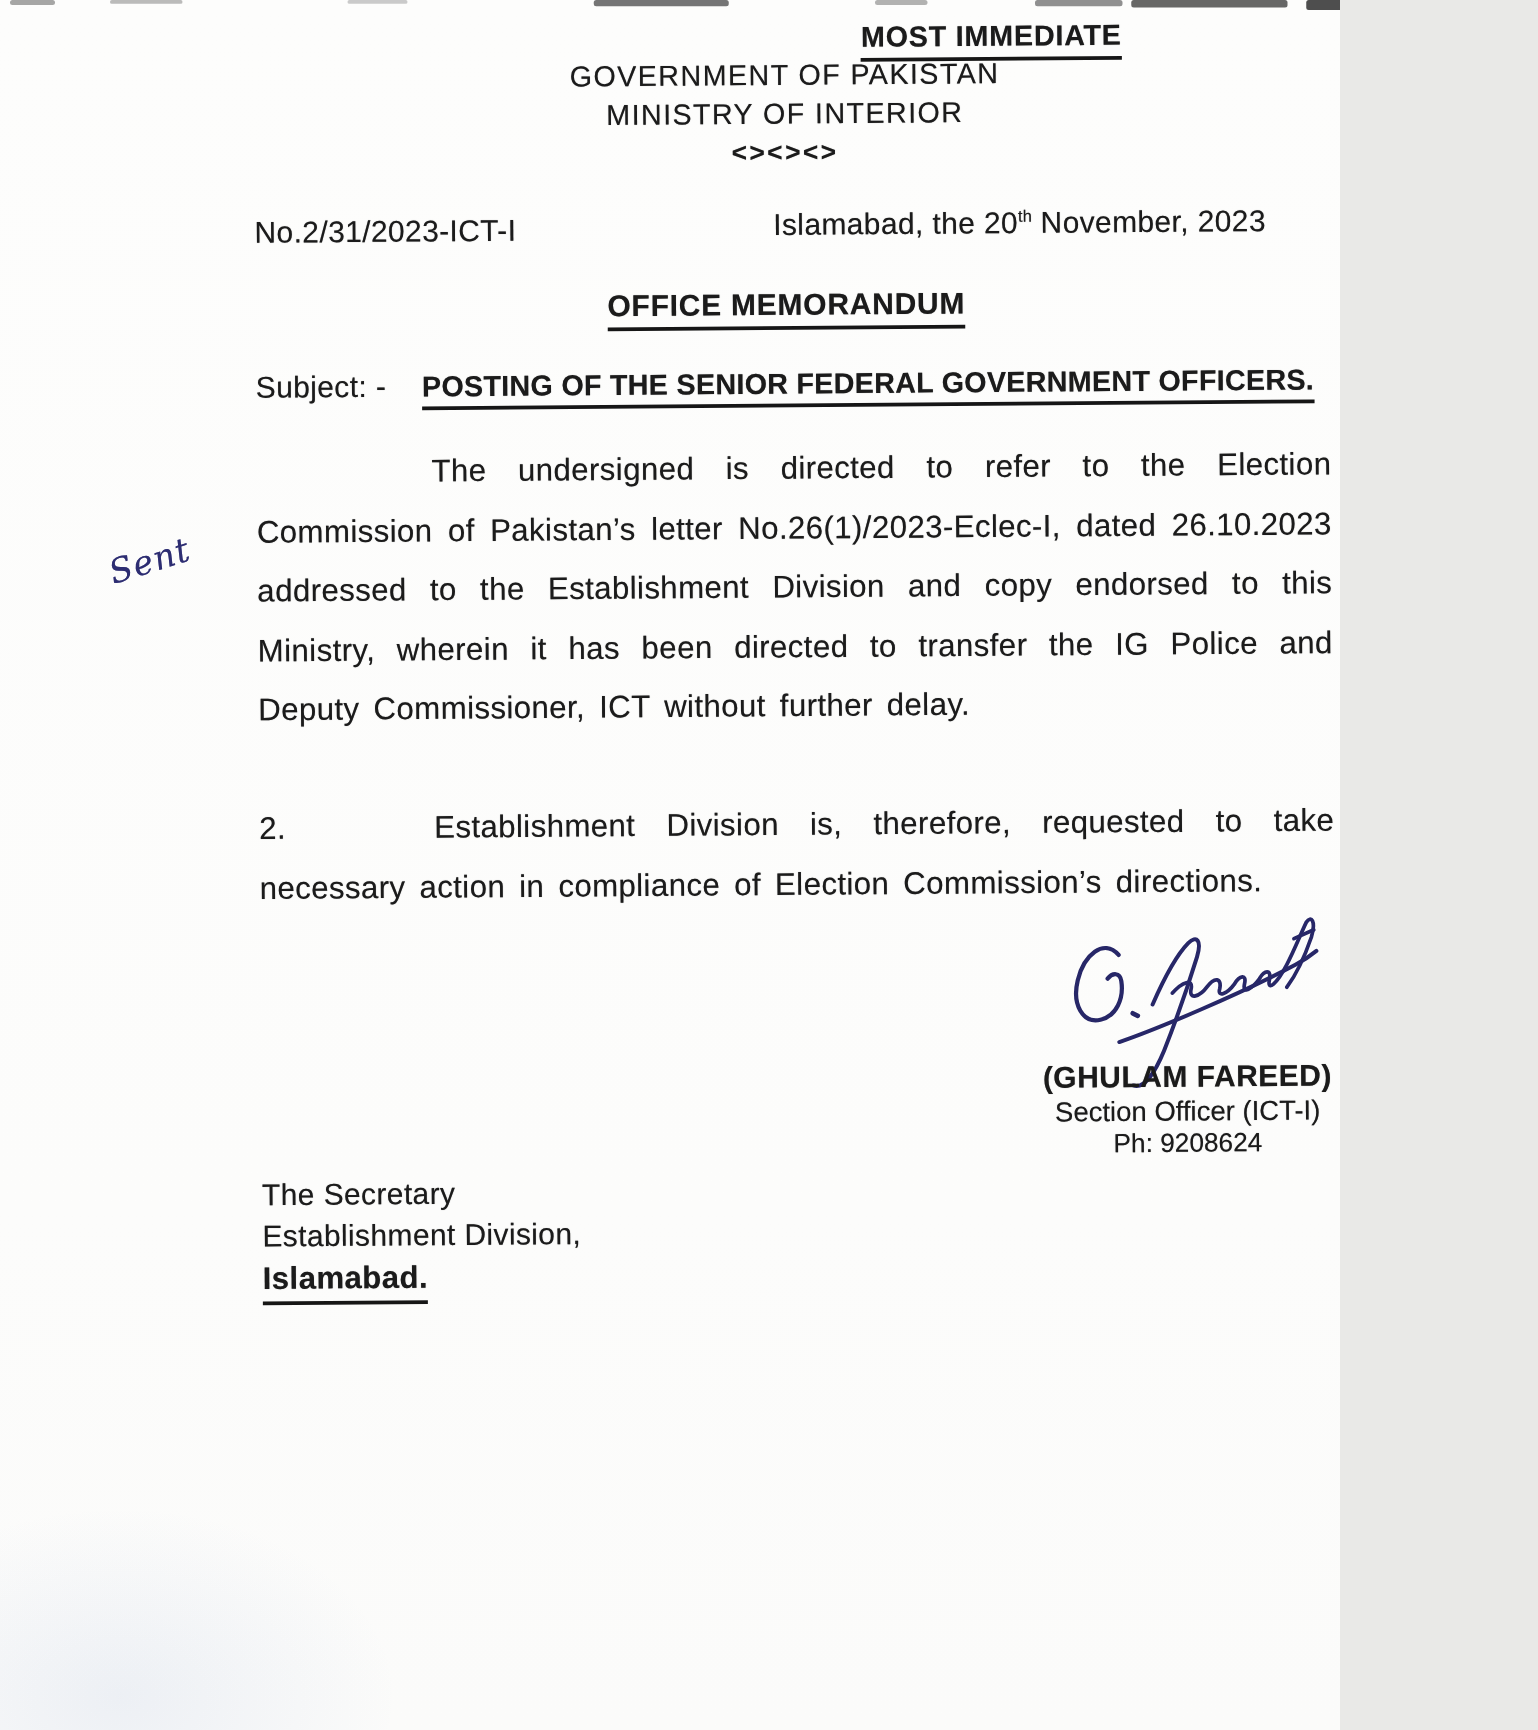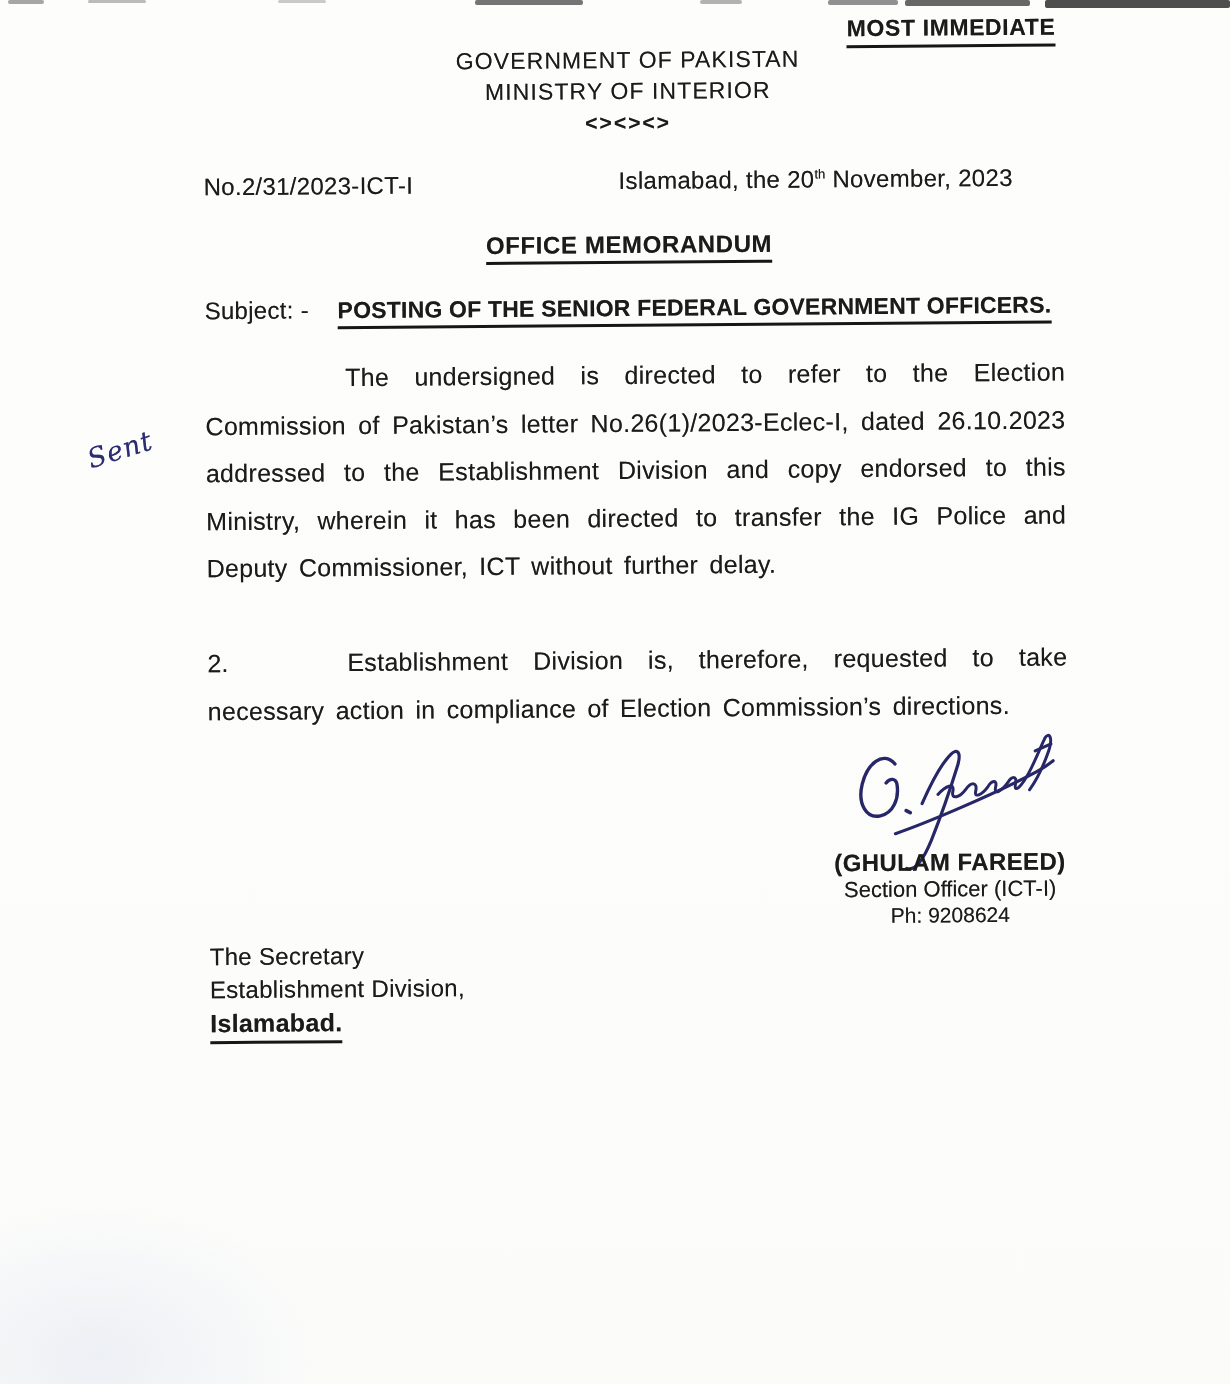--- a/index.html
+++ b/index.html
@@ -1,18 +1,18 @@
 <!DOCTYPE html>
 <html><head>
 <meta charset="utf-8">
 <style>
   html,body{margin:0;padding:0;}
   body{width:1230px;height:1384px;overflow:hidden;background:#e9e9e7;}
   .page{
-    position:relative;width:1230px;height:1384px;overflow:hidden;
+    position:relative;width:1072px;height:1384px;overflow:hidden;
     background:linear-gradient(180deg,#fdfdfc 0%,#fcfcfb 70%,#fbfbfa 100%);
     font-family:"Liberation Sans","DejaVu Sans",sans-serif;
     color:#1b1b1b;
   }
   .doc{position:absolute;inset:0;transform:rotate(-0.45deg);transform-origin:615px 620px;}
   .txt{text-shadow:0 0 0.6px rgba(20,20,20,0.55);}
 
   
   .art{position:absolute;top:0;border-radius:2px;}
   .smudge{position:absolute;left:0;bottom:0;width:320px;height:180px;

